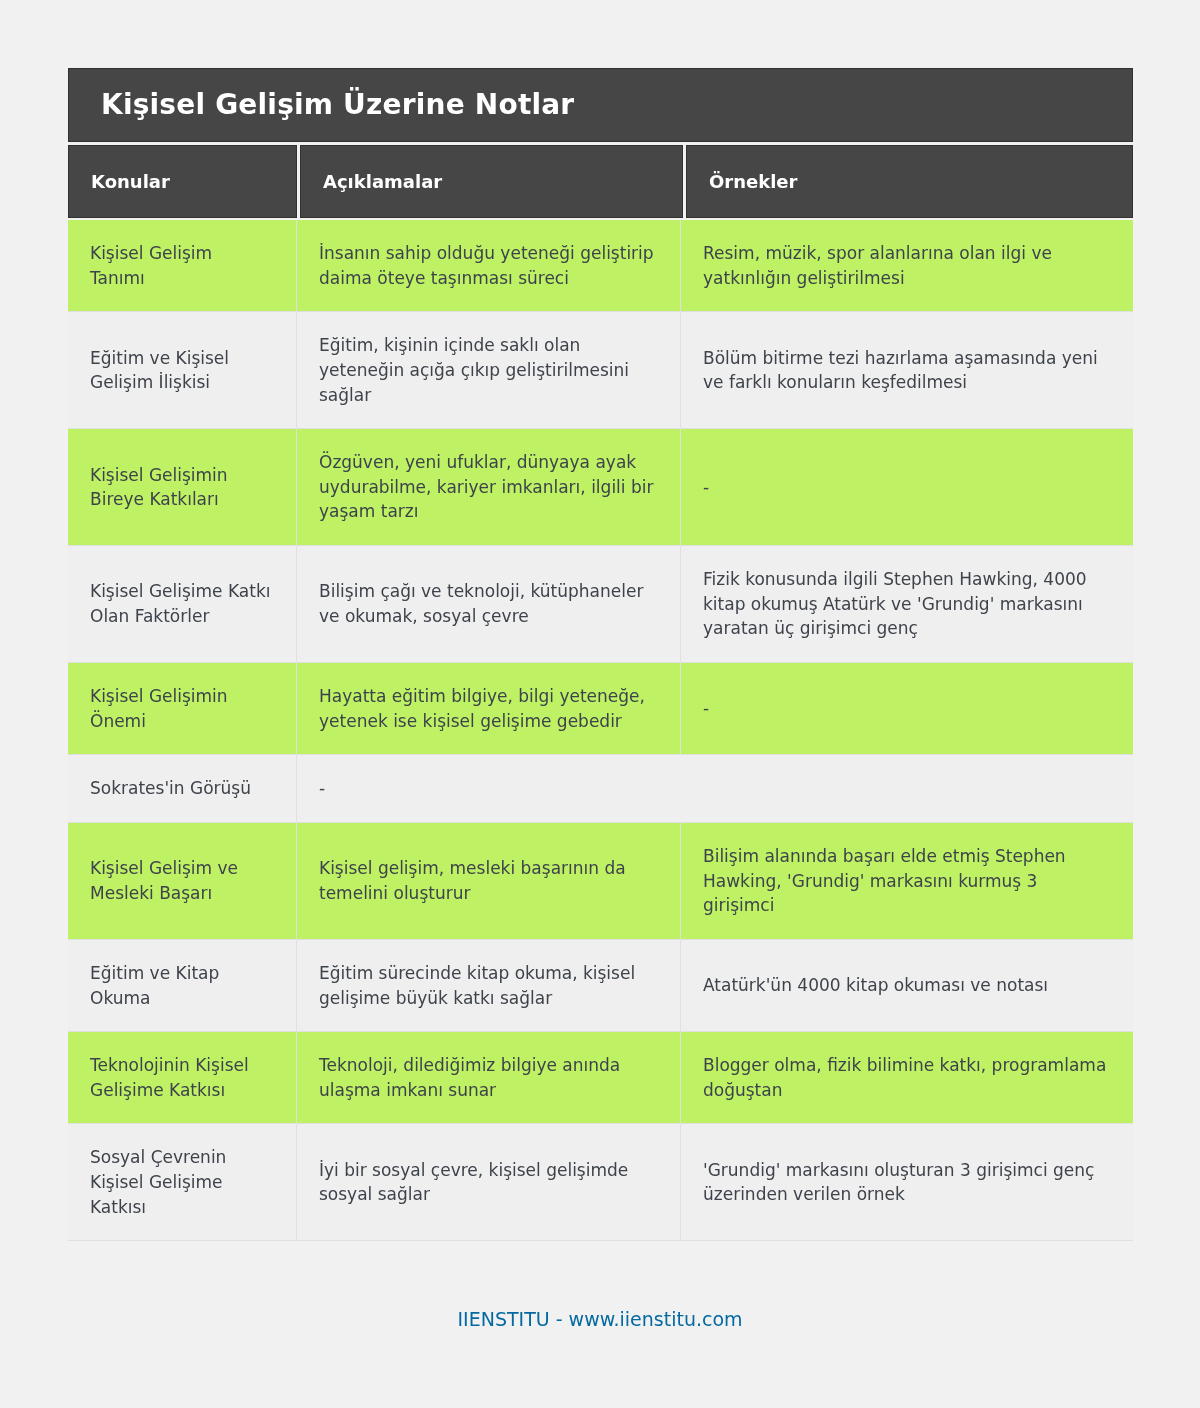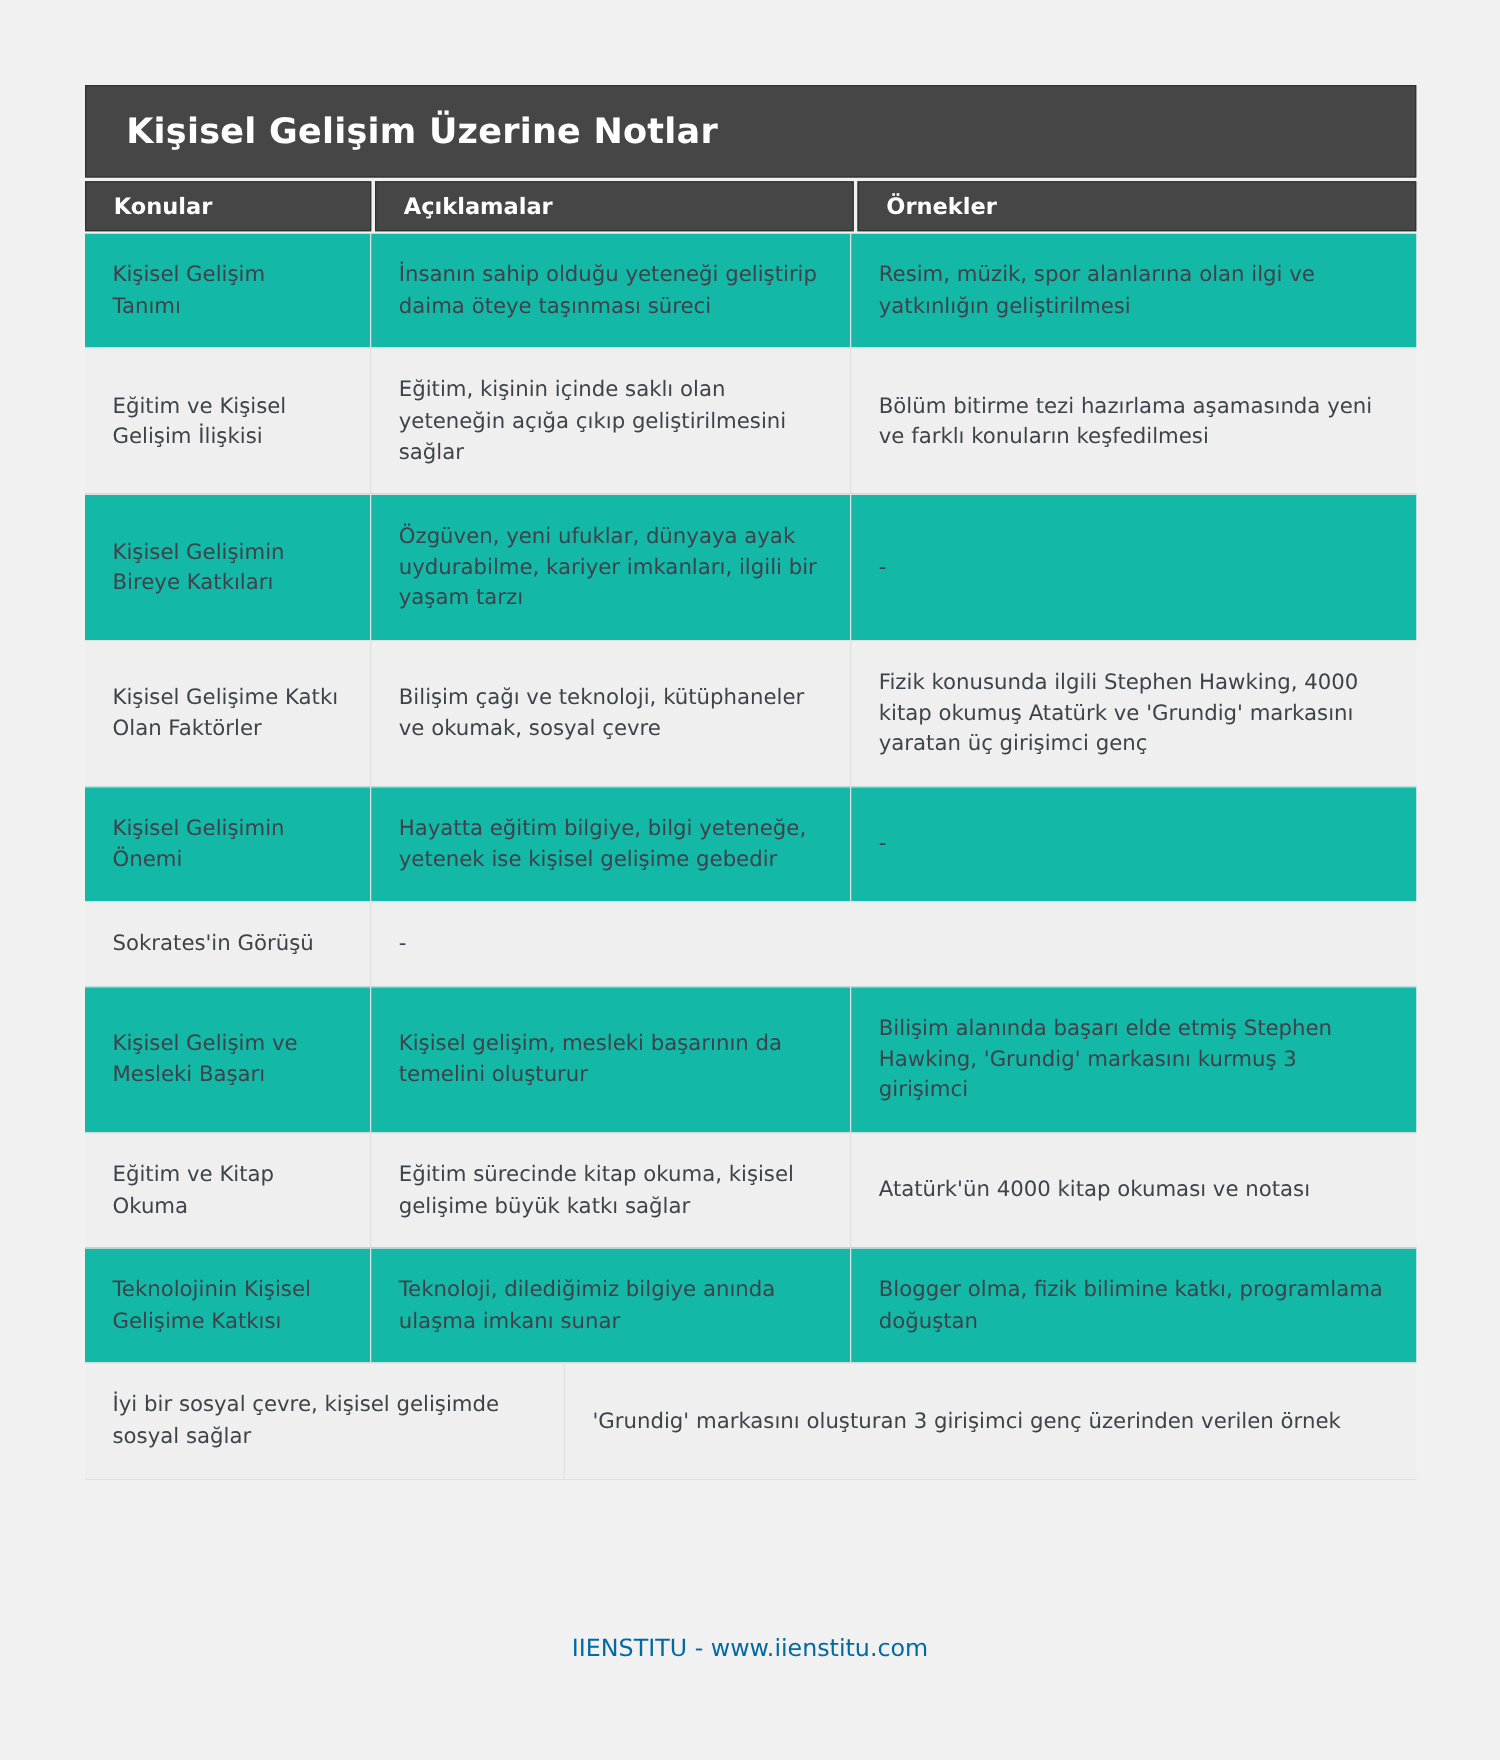--- a/index.html
+++ b/index.html
@@ -34,40 +34,40 @@
   }
   .head-row {
     display: flex;
     gap: 3px;
     margin-bottom: 2px;
   }
   .head-cell {
     background: #464646;
     border: 1px solid #323232;
     box-sizing: border-box;
-    height: 40px;
+    height: 73px;
     display: flex;
     align-items: center;
     padding: 0 22px;
     color: #ffffff;
     font-size: 18px;
     font-weight: bold;
   }
   .col1 { width: 229px; flex: 0 0 auto; }
   .col2 { width: 384px; flex: 0 0 auto; }
   .col3 { flex: 1 1 auto; }
   .head-row .col2 { width: 383px; }
   .tbody {
     border-bottom: 1px solid #e0e0e0;
   }
   .trow {
     display: flex;
     align-items: stretch;
   }
-  .trow.even { background: #14b8a6; justify-content: flex-end; }
+  .trow.even { background: #bef264; justify-content: flex-end; }
   .trow.odd  { background: #efefef; }
   .tcell {
     box-sizing: border-box;
     padding: 21px 24px 21px 22px;
     display: flex;
     align-items: center;
     font-size: 17px;
     line-height: 1.45;
     color: #3e434b;
     border-top: 1px solid #e0e0e0;
@@ -136,19 +136,20 @@
     <div class="tcell col1">Eğitim ve Kitap Okuma</div>
     <div class="tcell col2">Eğitim sürecinde kitap okuma, kişisel gelişime büyük katkı sağlar</div>
     <div class="tcell col3">Atatürk'ün 4000 kitap okuması ve notası</div>
   </div>
       <div class="trow even">
     <div class="tcell col1">Teknolojinin Kişisel Gelişime Katkısı</div>
     <div class="tcell col2">Teknoloji, dilediğimiz bilgiye anında ulaşma imkanı sunar</div>
     <div class="tcell col3">Blogger olma, fizik bilimine katkı, programlama doğuştan</div>
   </div>
       <div class="trow odd">
+    <div class="tcell col1">Sosyal Çevrenin Kişisel Gelişime Katkısı</div>
     <div class="tcell col2">İyi bir sosyal çevre, kişisel gelişimde sosyal sağlar</div>
     <div class="tcell col3">'Grundig' markasını oluşturan 3 girişimci genç üzerinden verilen örnek</div>
   </div>
     </div>
 </div>
 
 <div class="footer">IIENSTITU - www.iienstitu.com</div>
 
 </body></html>

